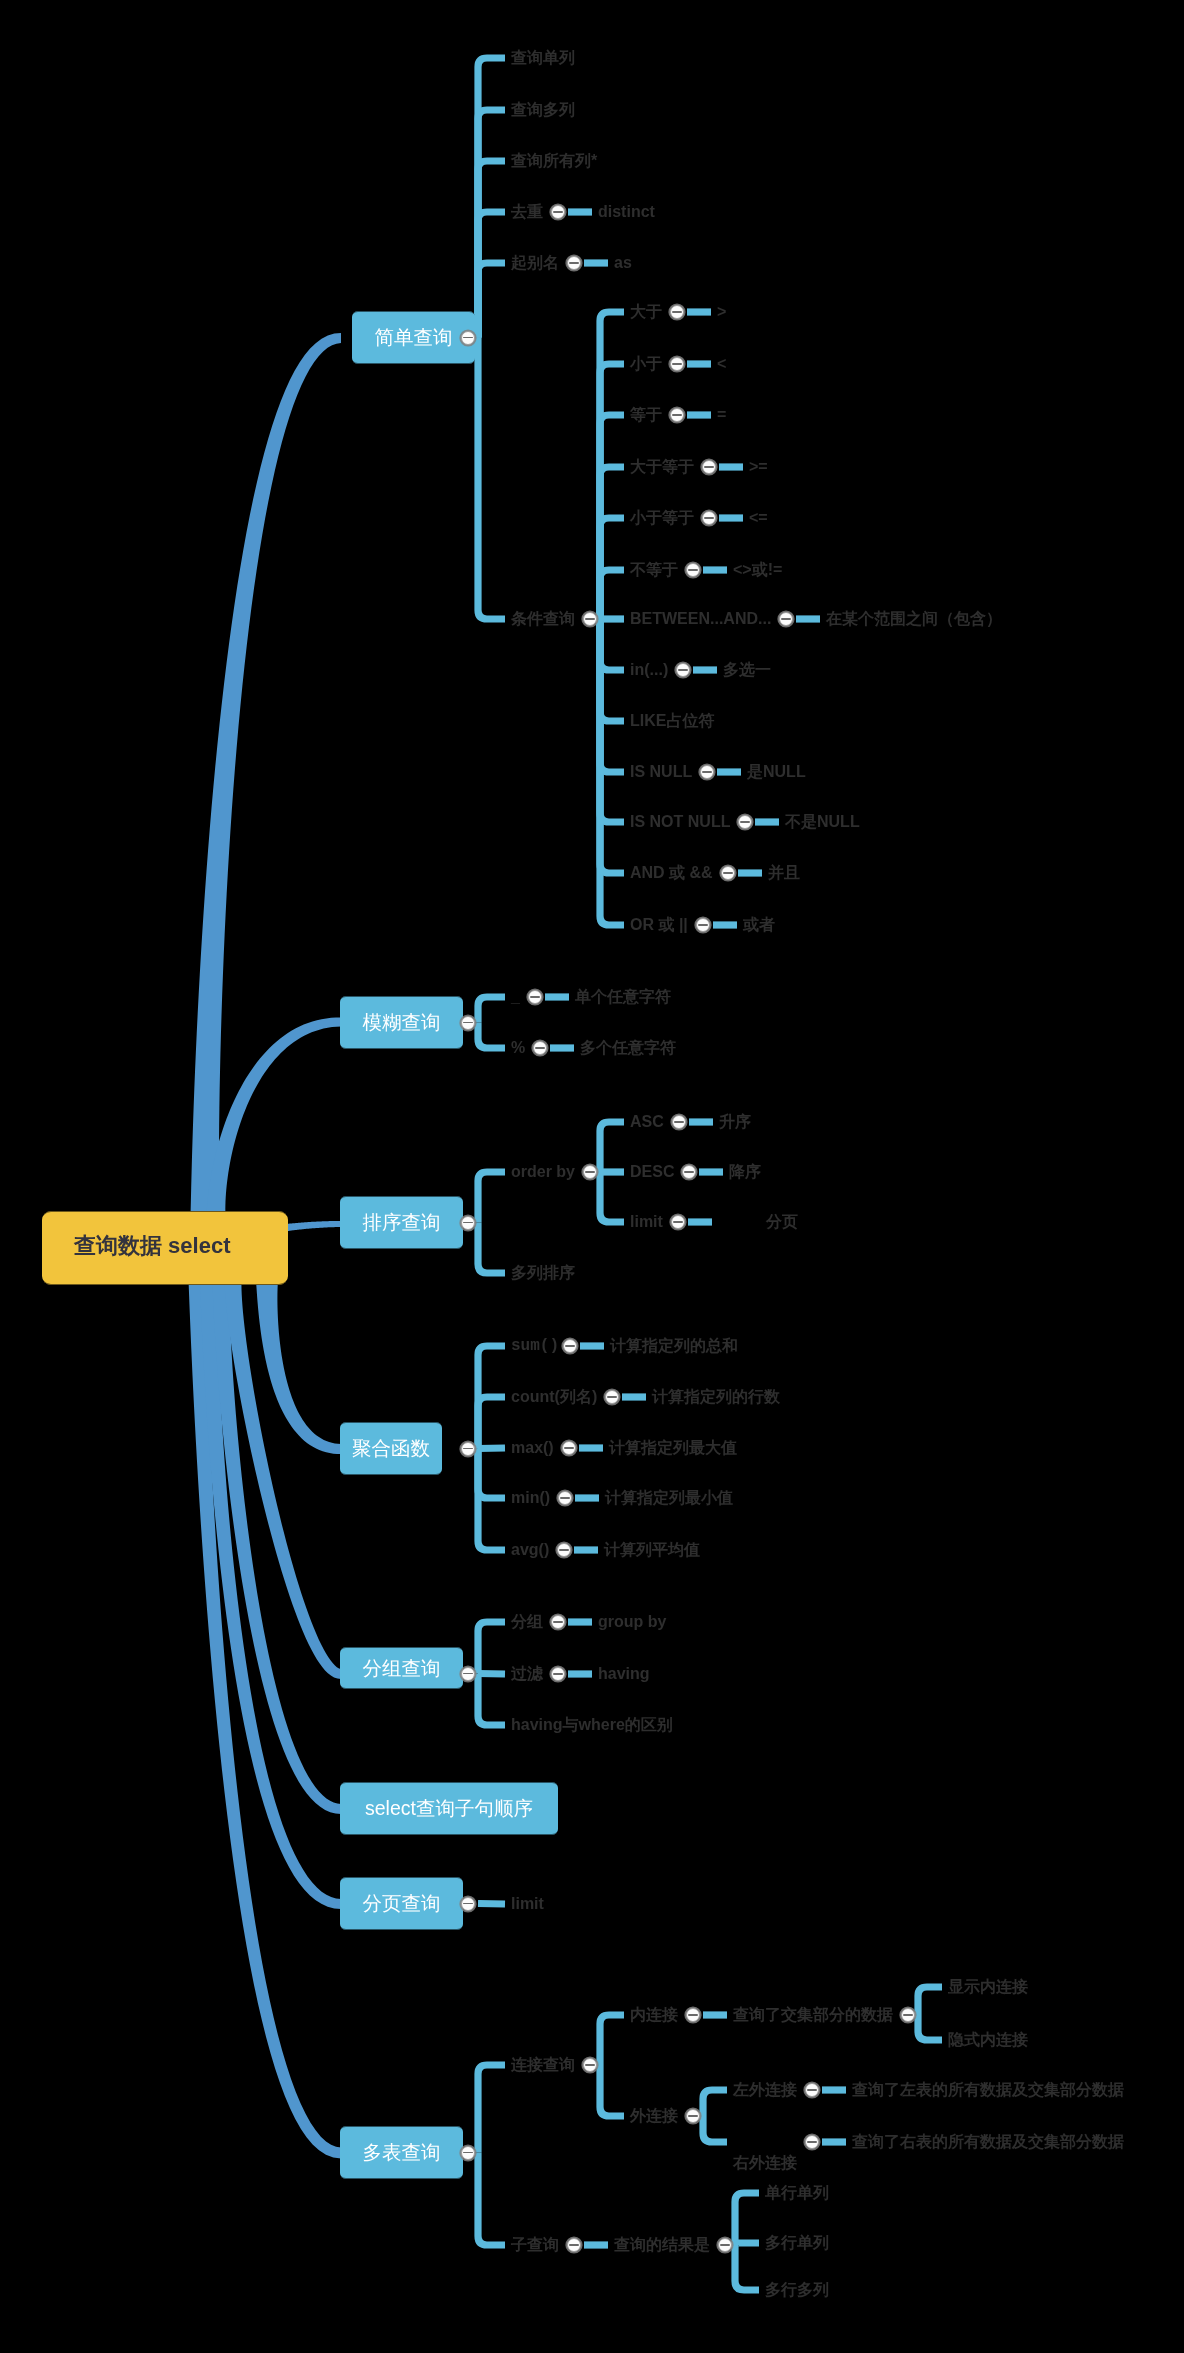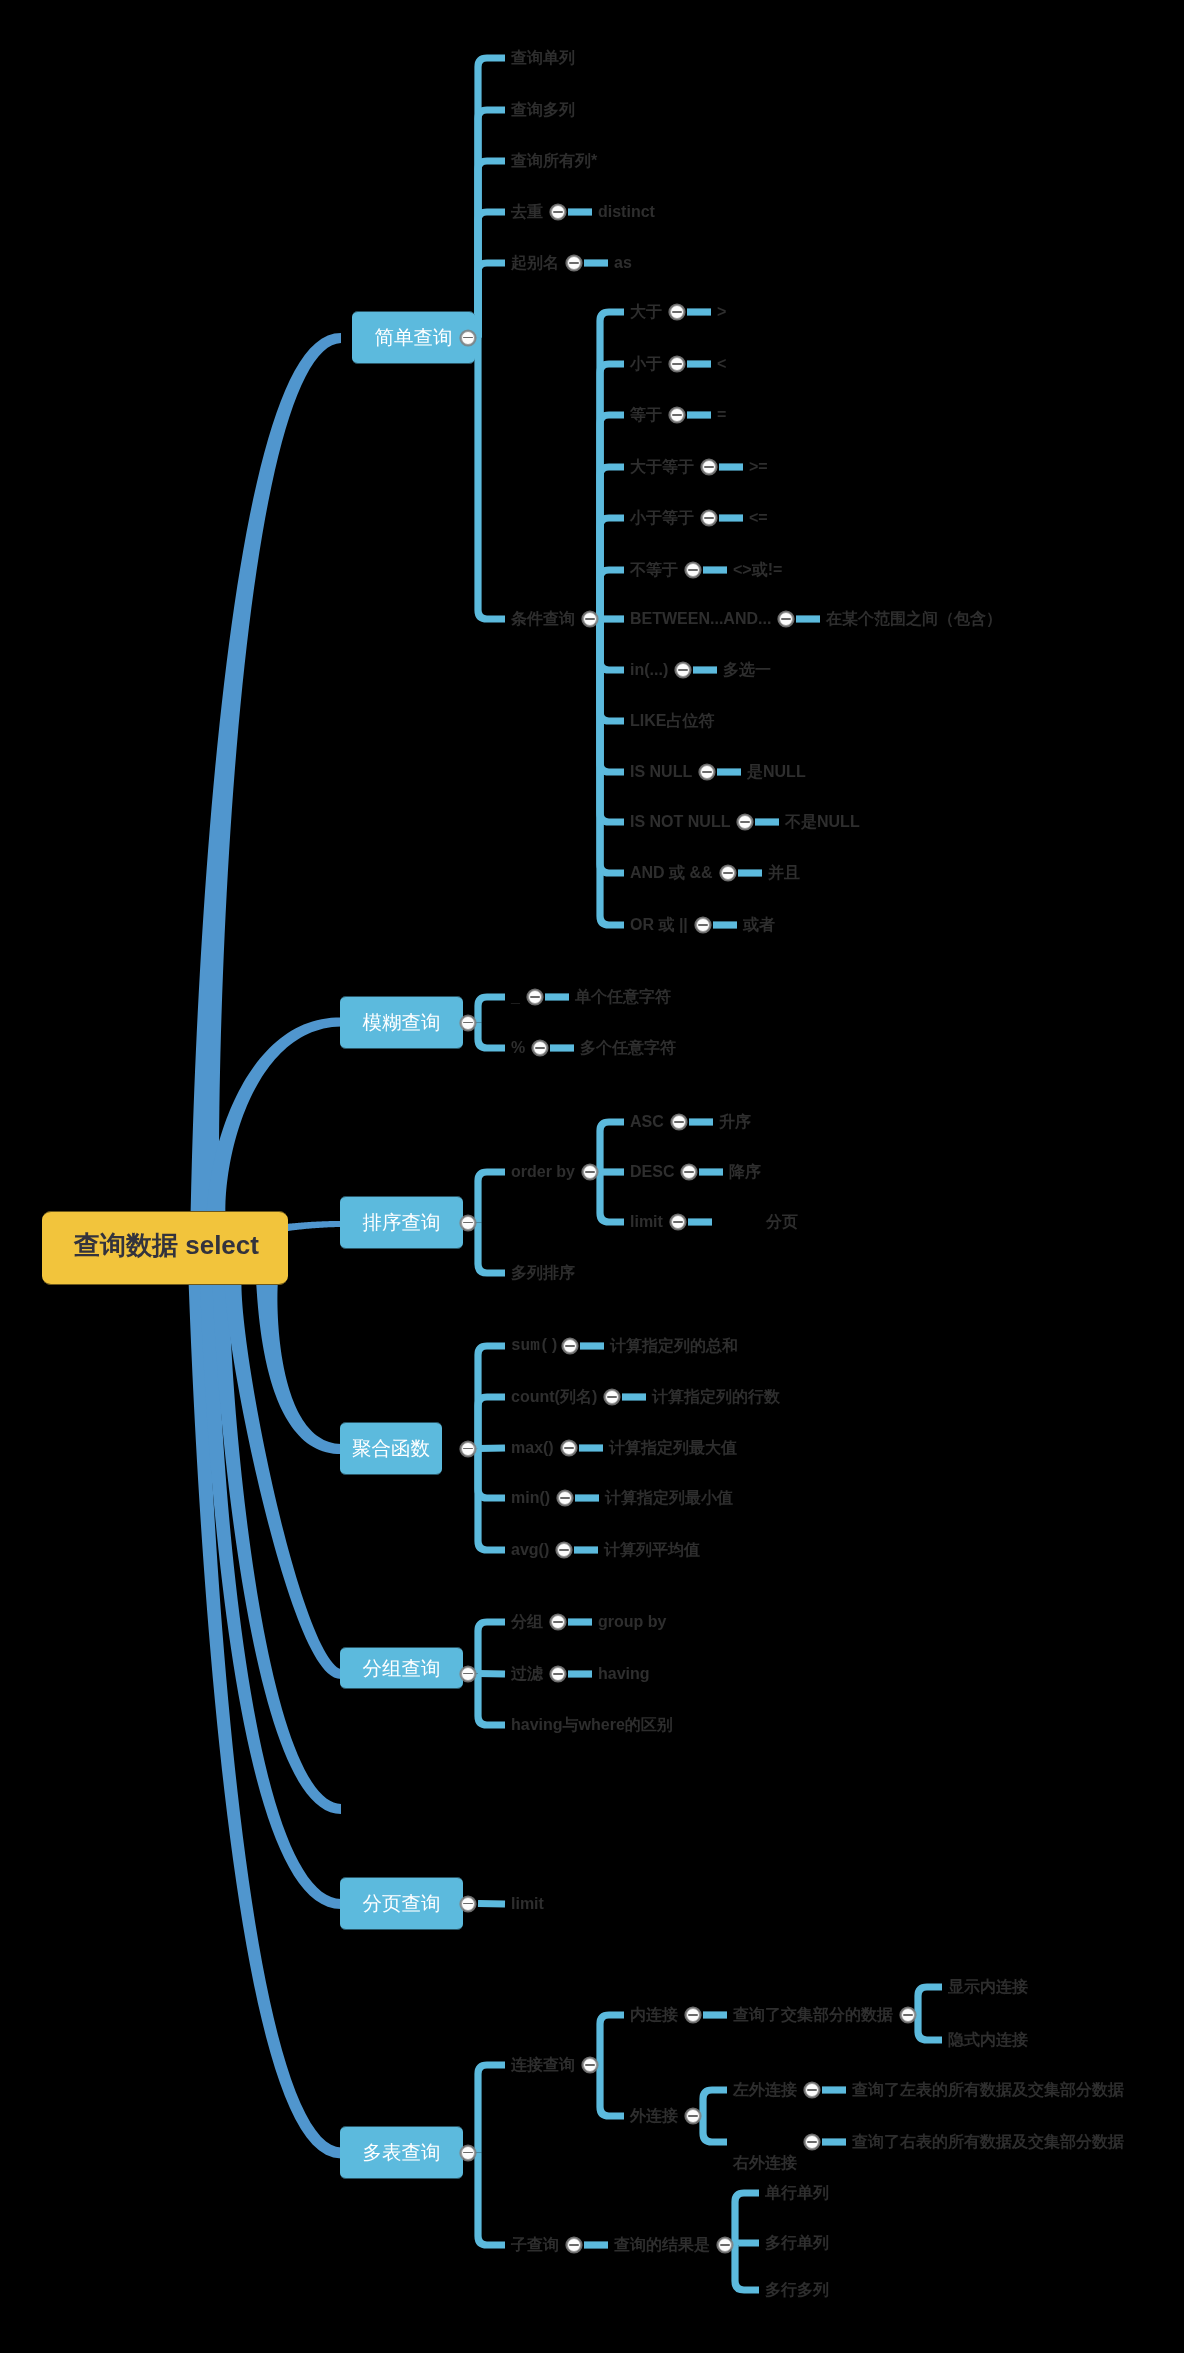--- a/index.html
+++ b/index.html
@@ -6,21 +6,21 @@
   html,body{margin:0;padding:0;background:#000;}
   #stage{position:relative;width:1184px;height:2353px;background:#000;overflow:hidden;
          font-family:"Liberation Sans","DejaVu Sans",sans-serif;}
   svg.layer{position:absolute;left:0;top:0;width:1184px;height:2353px;overflow:visible;}
   #trunks{z-index:1}
   #wires{z-index:2}
   #nodes{position:absolute;left:0;top:0;width:1184px;height:2353px;z-index:3}
   .root-box{position:absolute;background:#F2C43C;border-radius:9px;
             display:flex;align-items:center;box-sizing:border-box;padding-left:32px;
             padding-bottom:5px;
-            color:#33333D;font-size:26px;font-weight:700;letter-spacing:0px;
+            color:#33333D;font-size:22px;font-weight:700;letter-spacing:0px;
             box-shadow:inset 0 2px 0 -1px rgba(0,0,0,.55),inset 0 -2px 0 -1px rgba(0,0,0,.55);}
   .br-box{position:absolute;background:#5CBADD;border-radius:6px;
           display:flex;align-items:center;justify-content:center;box-sizing:border-box;
           color:#FFF;font-size:19.5px;letter-spacing:0px;
           box-shadow:inset 0 2px 0 -1px rgba(0,0,0,.55),inset 0 -2px 0 -1px rgba(0,0,0,.55);}
   .leaf{position:absolute;color:#2E2E2E;font-size:16px;font-weight:700;line-height:1;
         transform:translateY(-50%);white-space:nowrap;}
   .tg{position:absolute;width:14px;height:14px;border-radius:50%;background:#FCFCFC;
       border:1.2px solid #9C9C9C;box-sizing:border-box;transform:translate(-50%,-50%);
       box-shadow:0 0 0 1.6px rgba(128,128,128,.85);}
@@ -366,20 +366,21 @@
       <div class="tg" style="left:558px;top:1622px;">
         <i></i>
       </div>
       <div class="leaf" style="left:598px;top:1622px;">group by</div>
       <div class="leaf" style="left:511px;top:1674px;">过滤</div>
       <div class="tg" style="left:558px;top:1674px;">
         <i></i>
       </div>
       <div class="leaf" style="left:598px;top:1674px;">having</div>
       <div class="leaf" style="left:511px;top:1725px;">having与where的区别</div>
+      <div class="br-box" style="left:340px;top:1782px;width:218px;height:53px;">select查询子句顺序</div>
       <div class="br-box" style="left:340px;top:1877px;width:123px;height:53px;">分页查询</div>
       <div class="tg" style="left:468px;top:1903.5px;">
         <i></i>
       </div>
       <div class="leaf" style="left:511px;top:1904px;">limit</div>
       <div class="br-box" style="left:340px;top:2126px;width:123px;height:53px;">多表查询</div>
       <div class="tg" style="left:468px;top:2152.5px;">
         <i></i>
       </div>
       <div class="leaf" style="left:511px;top:2065px;">连接查询</div>

